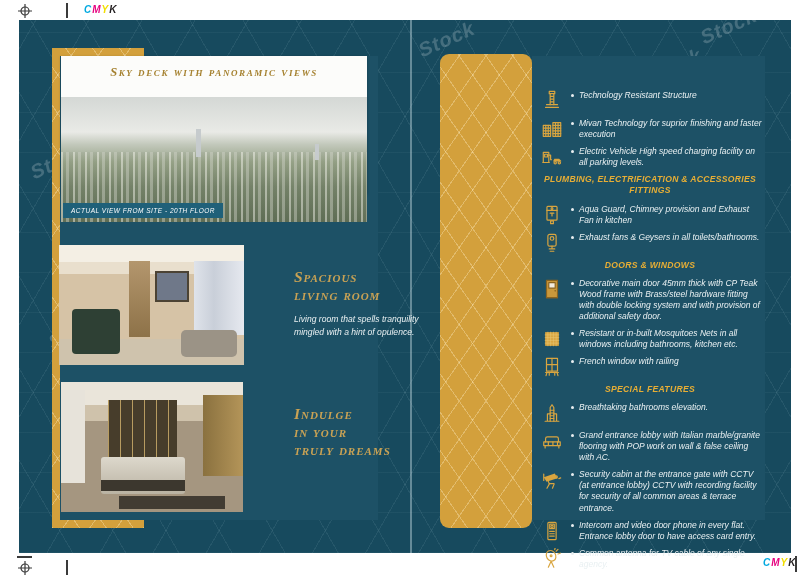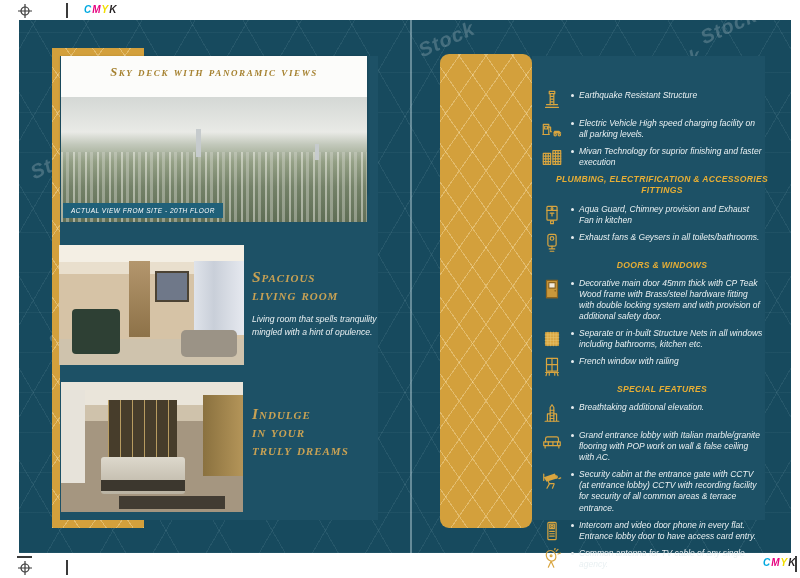--- a/index.html
+++ b/index.html
@@ -71,40 +71,40 @@
   .br-window{position:absolute;left:0;top:6%;width:13%;height:72%;background:#e7e3da;}
   .br-headboard{position:absolute;left:26%;top:14%;width:38%;height:46%;background:#473d2b;
      background-image:repeating-linear-gradient(90deg, rgba(212,180,110,0.8) 0 1px, transparent 1px 12px);}
   .br-wardrobe{position:absolute;right:0;top:10%;width:22%;height:62%;
      background:linear-gradient(90deg,#8a713f,#b49559);}
   .br-bed{position:absolute;left:22%;bottom:14%;width:46%;height:28%;
      background:linear-gradient(180deg,#ddd8cc,#b9b2a2);border-radius:3px;}
   .br-blanket{position:absolute;left:22%;bottom:16%;width:46%;height:9%;background:#3c372e;}
   .br-rug{position:absolute;left:32%;bottom:2%;width:58%;height:10%;background:#423c33;}
 
-  .left-sec{position:absolute;width:128px;}
+  .left-sec{position:absolute;width:128px;margin-left:42px;}
   .sec-1{left:233px;top:248px;}
   .sec-2{left:233px;top:385px;}
   .sec-title{font-family:"Liberation Serif",serif;font-variant:small-caps;font-weight:600;
              font-size:15.5px;line-height:1.15;letter-spacing:1px;color:#c9a254;}
   .sec-body{margin-top:9px;font-size:8.6px;line-height:1.55;color:#e9f0f2;}
 
   
   .amen-title{position:absolute;left:515px;top:42px;width:243px;text-align:center;
       font-family:"Liberation Serif",serif;font-variant:small-caps;font-weight:600;
       font-size:14.5px;letter-spacing:1.1px;color:#e9d096;white-space:nowrap;}
   .amen-list{position:absolute;left:522px;top:70px;width:226px;}
   .item{display:flex;align-items:flex-start;margin-bottom:6px;}
   .ic{width:24px;flex:0 0 24px;margin-right:6px;margin-top:0;}
   .ic svg{display:block;stroke:#d9a53f;fill:none;stroke-width:1.3;stroke-linecap:round;stroke-linejoin:round;}
   .ic svg .f{fill:#d9a53f;stroke:none;}
   .dot{flex:0 0 3px;width:3px;height:3px;border-radius:50%;background:#e8eef0;margin:4px 5px 0 0;}
   .txt{font-size:8.5px;line-height:1.3;color:#e9f0f2;width:184px;}
   .gheading{text-align:center;color:#e7ae35;font-weight:bold;font-size:8.6px;line-height:1.3;
-            letter-spacing:.3px;margin:5px 12px 7px;width:218px;}
+            letter-spacing:.3px;margin:5px 0 7px;width:218px;}
 </style>
 </head>
 <body>
 
 <div class="canvas">
 
   <svg class="regmark" style="left:18px;top:4px" width="14" height="14" viewBox="0 0 14 14">
     <circle cx="7" cy="7" r="4" fill="none" stroke="#3a3a3a" stroke-width="1.2"></circle>
     <path d="M7 0v14M0 7h14" stroke="#3a3a3a" stroke-width="1.2"></path>
   </svg>
@@ -191,48 +191,48 @@
 
       <div class="item">
         <span class="ic">
           <svg width="22" height="22" viewBox="0 0 24 24">
               <rect x="9" y="1.5" width="6" height="2.5"></rect>
               <path d="M10 4v12M14 4v12M11 7h2M11 10h2M11 13h2"></path>
               <path d="M6 16h12M5 19h14"></path>
             </svg>
         </span>
         <span class="dot"></span>
-        <span class="txt">Earthquake Resistant Structure</span>
+        <span class="txt">Technology Resistant Structure</span>
+      </div>
+      <div class="item">
+        <span class="ic">
+          <svg width="22" height="22" viewBox="0 0 24 24">
+              <rect x="2.5" y="8" width="8" height="12"></rect>
+              <path d="M2.5 11h8M2.5 14h8M2.5 17h8M5.2 8v12M7.9 8v12"></path>
+              <rect x="13" y="5" width="8.5" height="15"></rect>
+              <path d="M13 8h8.5M13 11h8.5M13 14h8.5M13 17h8.5M15.8 5v15M18.6 5v15"></path>
+            </svg>
+        </span>
+        <span class="dot"></span>
+        <span class="txt">Mivan Technology for suprior finishing and faster execution</span>
       </div>
       <div class="item">
         <span class="ic">
           <svg width="22" height="22" viewBox="0 0 24 24">
               <rect x="2.5" y="7" width="6" height="11"></rect>
               <rect x="4" y="9" width="3" height="3"></rect>
               <path d="M2 18h7M8.5 10h2v5h1"></path>
               <path class="f" d="M13 17l1.6-3h5.2l2.2 2.2V17z"></path>
               <circle cx="15.5" cy="18.3" r="1.3"></circle>
               <circle cx="20" cy="18.3" r="1.3"></circle>
             </svg>
         </span>
         <span class="dot"></span>
         <span class="txt">Electric Vehicle High speed charging facility on all parking levels.</span>
       </div>
-      <div class="item">
-        <span class="ic">
-          <svg width="22" height="22" viewBox="0 0 24 24">
-              <rect x="2.5" y="8" width="8" height="12"></rect>
-              <path d="M2.5 11h8M2.5 14h8M2.5 17h8M5.2 8v12M7.9 8v12"></path>
-              <rect x="13" y="5" width="8.5" height="15"></rect>
-              <path d="M13 8h8.5M13 11h8.5M13 14h8.5M13 17h8.5M15.8 5v15M18.6 5v15"></path>
-            </svg>
-        </span>
-        <span class="dot"></span>
-        <span class="txt">Mivan Technology for suprior finishing and faster execution</span>
-      </div>
 
       <div class="gheading">PLUMBING, ELECTRIFICATION &amp; ACCESSORIES FITTINGS</div>
       <div class="item">
         <span class="ic">
           <svg width="22" height="22" viewBox="0 0 24 24">
               <rect x="6.5" y="2.5" width="11" height="15" rx="1"></rect>
               <path d="M6.5 7h11"></path>
               <circle cx="12" cy="4.8" r="1"></circle>
               <path d="M10 10h4M12 10v3"></path>
               <rect x="10.5" y="18.5" width="3" height="3"></rect>
@@ -267,21 +267,21 @@
         <span class="txt">Decorative main door 45mm thick with CP Teak Wood frame with Brass/steel hardware fitting with double locking system and with provision of additional safety door.</span>
       </div>
       <div class="item">
         <span class="ic">
           <svg width="22" height="22" viewBox="0 0 24 24">
               <rect class="f" x="4.5" y="4.5" width="15" height="15"></rect>
               <path d="M7.5 4.5v15M10.5 4.5v15M13.5 4.5v15M16.5 4.5v15M4.5 7.5h15M4.5 10.5h15M4.5 13.5h15M4.5 16.5h15" stroke="#e8c878" stroke-width="0.6"></path>
             </svg>
         </span>
         <span class="dot"></span>
-        <span class="txt">Separate or in-built Structure Nets in all windows including bathrooms, kitchen etc.</span>
+        <span class="txt">Resistant or in-built Mosquitoes Nets in all windows including bathrooms, kitchen etc.</span>
       </div>
       <div class="item">
         <span class="ic">
           <svg width="22" height="22" viewBox="0 0 24 24">
               <rect x="6" y="2.5" width="12" height="14"></rect>
               <path d="M12 2.5v14M6 9.5h12"></path>
               <path d="M5 18h14M6.5 18l-1 3.5M17.5 18l1 3.5M9 18v3M15 18v3"></path>
             </svg>
         </span>
         <span class="dot"></span>
@@ -291,21 +291,21 @@
       <div class="gheading">SPECIAL FEATURES</div>
       <div class="item">
         <span class="ic">
           <svg width="22" height="22" viewBox="0 0 24 24">
               <path d="M10 21V6l2-3 2 3v15"></path>
               <path d="M10 9h4M10 12h4M10 15h4M10 18h4"></path>
               <path d="M7 21v-8h3M17 21v-8h-3M4.5 21h15"></path>
             </svg>
         </span>
         <span class="dot"></span>
-        <span class="txt">Breathtaking additional elevation.</span>
+        <span class="txt">Breathtaking bathrooms elevation.</span>
       </div>
       <div class="item">
         <span class="ic">
           <svg width="22" height="22" viewBox="0 0 24 24">
               <path d="M5 13V9.5a2 2 0 012-2h10a2 2 0 012 2V13"></path>
               <path d="M3 13h18v4H3z"></path>
               <path d="M8 13v4M13 13v4M18 13v4M4.5 17v2.5M19.5 17v2.5"></path>
             </svg>
         </span>
         <span class="dot"></span>

